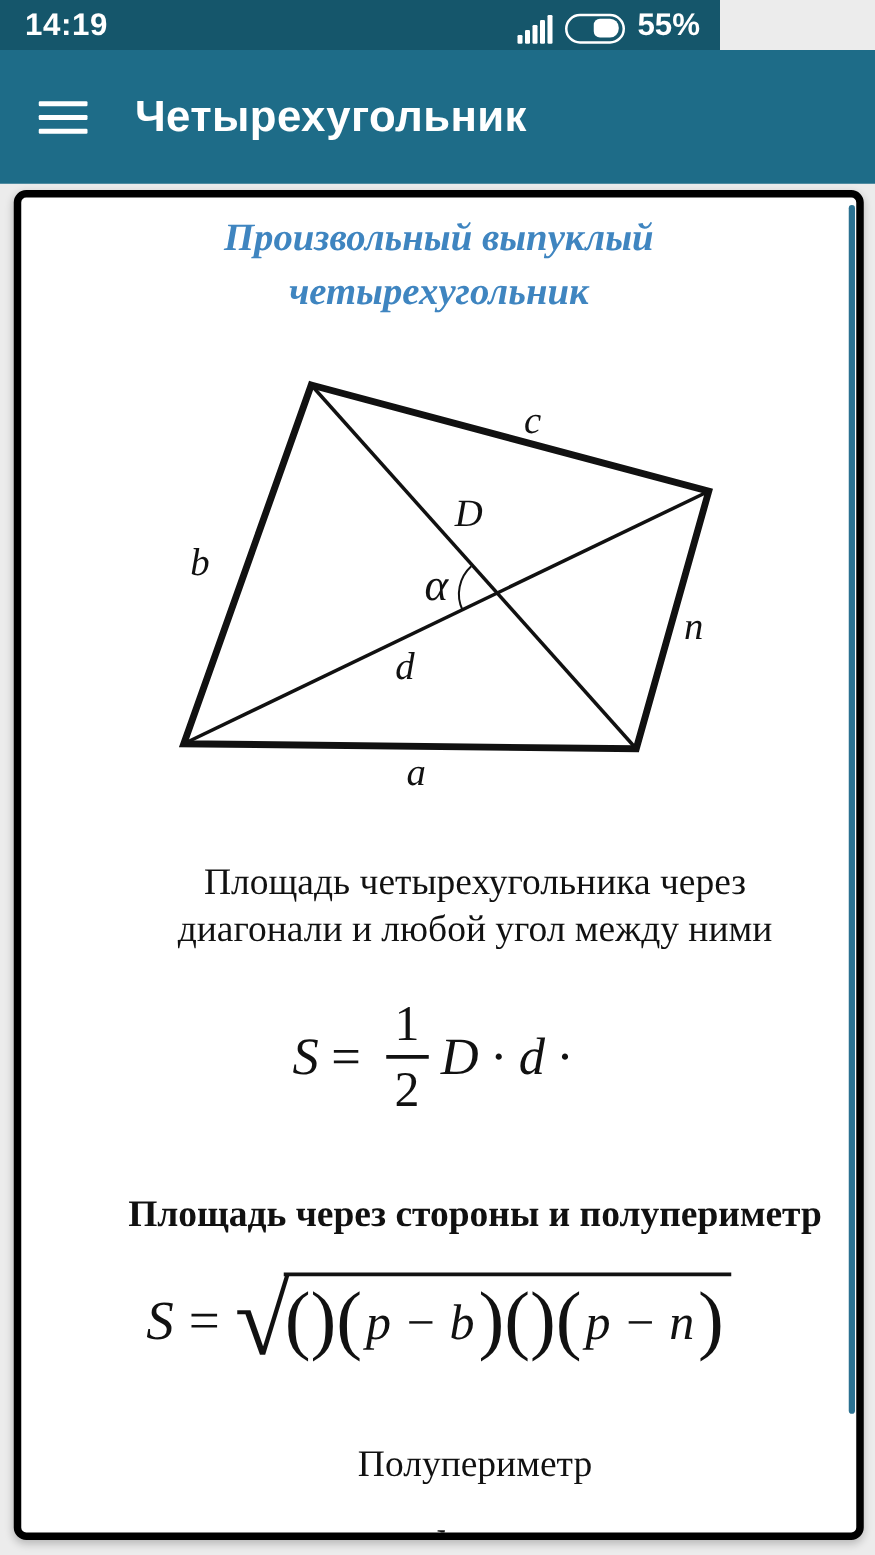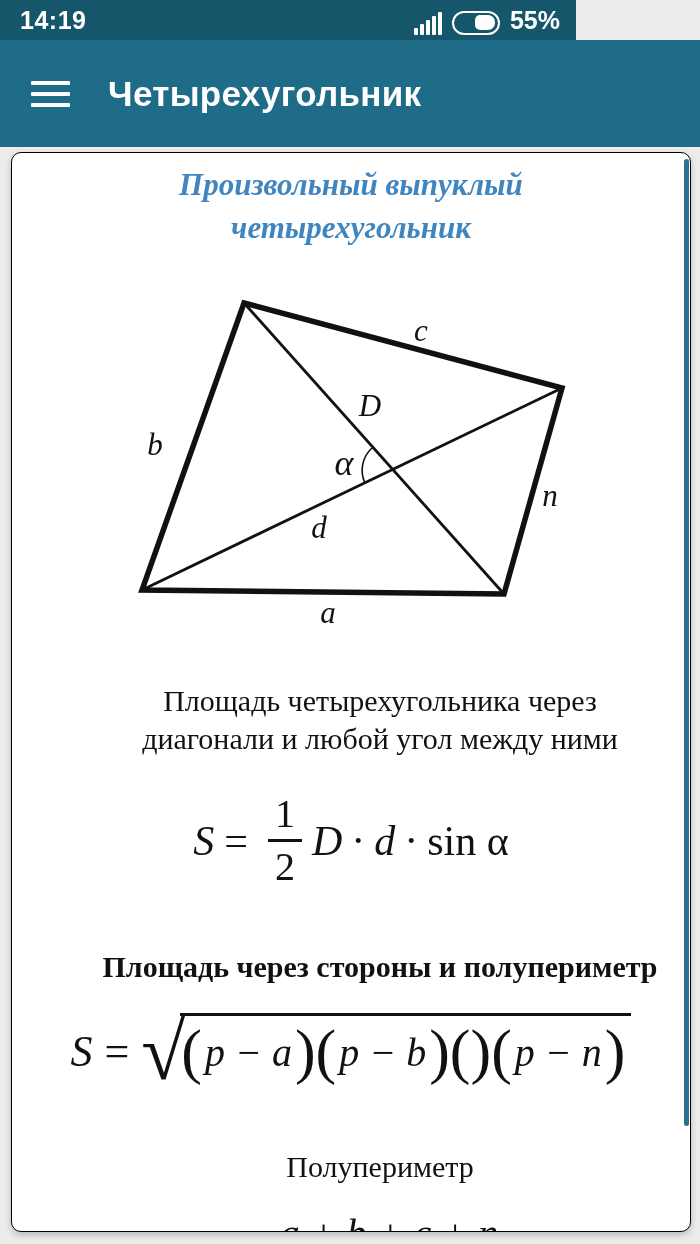--- a/index.html
+++ b/index.html
@@ -28,21 +28,21 @@
   .app-bar{
     position:absolute;left:0;top:40px;width:700px;height:107px;
     background:#1e6c88;color:#fff;display:flex;align-items:center;
   }
   .menu-btn{width:48px;height:48px;margin-left:26px;display:flex;flex-direction:column;justify-content:center;gap:7px;cursor:pointer;}
   .menu-btn i{display:block;width:39px;height:4px;background:#fff;border-radius:1px;margin:0 auto;}
   .app-title{margin-left:34px;font-size:35px;font-weight:700;letter-spacing:0.3px;}
   
   .card{
     position:absolute;left:11px;top:152px;width:680px;height:1080px;
-    background:#fff;border:1px solid #000000;border-radius:10px;
+    background:#fff;border:6px solid #000000;border-radius:10px;
     box-shadow:0 3px 7px rgba(0,0,0,0.22);box-sizing:border-box;overflow:hidden;
   }
   .scrollbar{position:absolute;right:1px;top:6px;width:5px;height:967px;background:#2b7191;border-radius:3px;}
   .card-title{
     position:absolute;left:0;top:10px;width:100%;text-align:center;
     font-family:"Liberation Serif",serif;font-style:italic;font-weight:700;
     font-size:31px;line-height:43px;color:#3f85c0;
   }
   .diagram{position:absolute;left:89px;top:138px;}
   .heading{
@@ -134,34 +134,32 @@
     <span class="var">S</span>
     <span class="op">=</span>
     <span class="frac">
       <span class="num">1</span>
       <span class="den">2</span>
     </span>
     <span class="var">D</span>
     <span class="dot">·</span>
     <span class="var">d</span>
     <span class="dot">·</span>
-    <span>sin α</span>
   </div>
 
   <div class="heading h2">Площадь через стороны и полупериметр</div>
 
   <div class="formula f2">
     <span class="var">S</span>
     <span class="op">=</span>
     <span class="sqrt">
       <span class="rad">√</span>
       <span class="radicand">
         <span class="group">
           <span class="paren">(</span>
-          <span class="gvar">p − a</span>
           <span class="paren">)</span>
         </span>
         <span class="group">
           <span class="paren">(</span>
           <span class="gvar">p − b</span>
           <span class="paren">)</span>
         </span>
         <span class="group">
           <span class="paren">(</span>
           <span class="paren">)</span>

